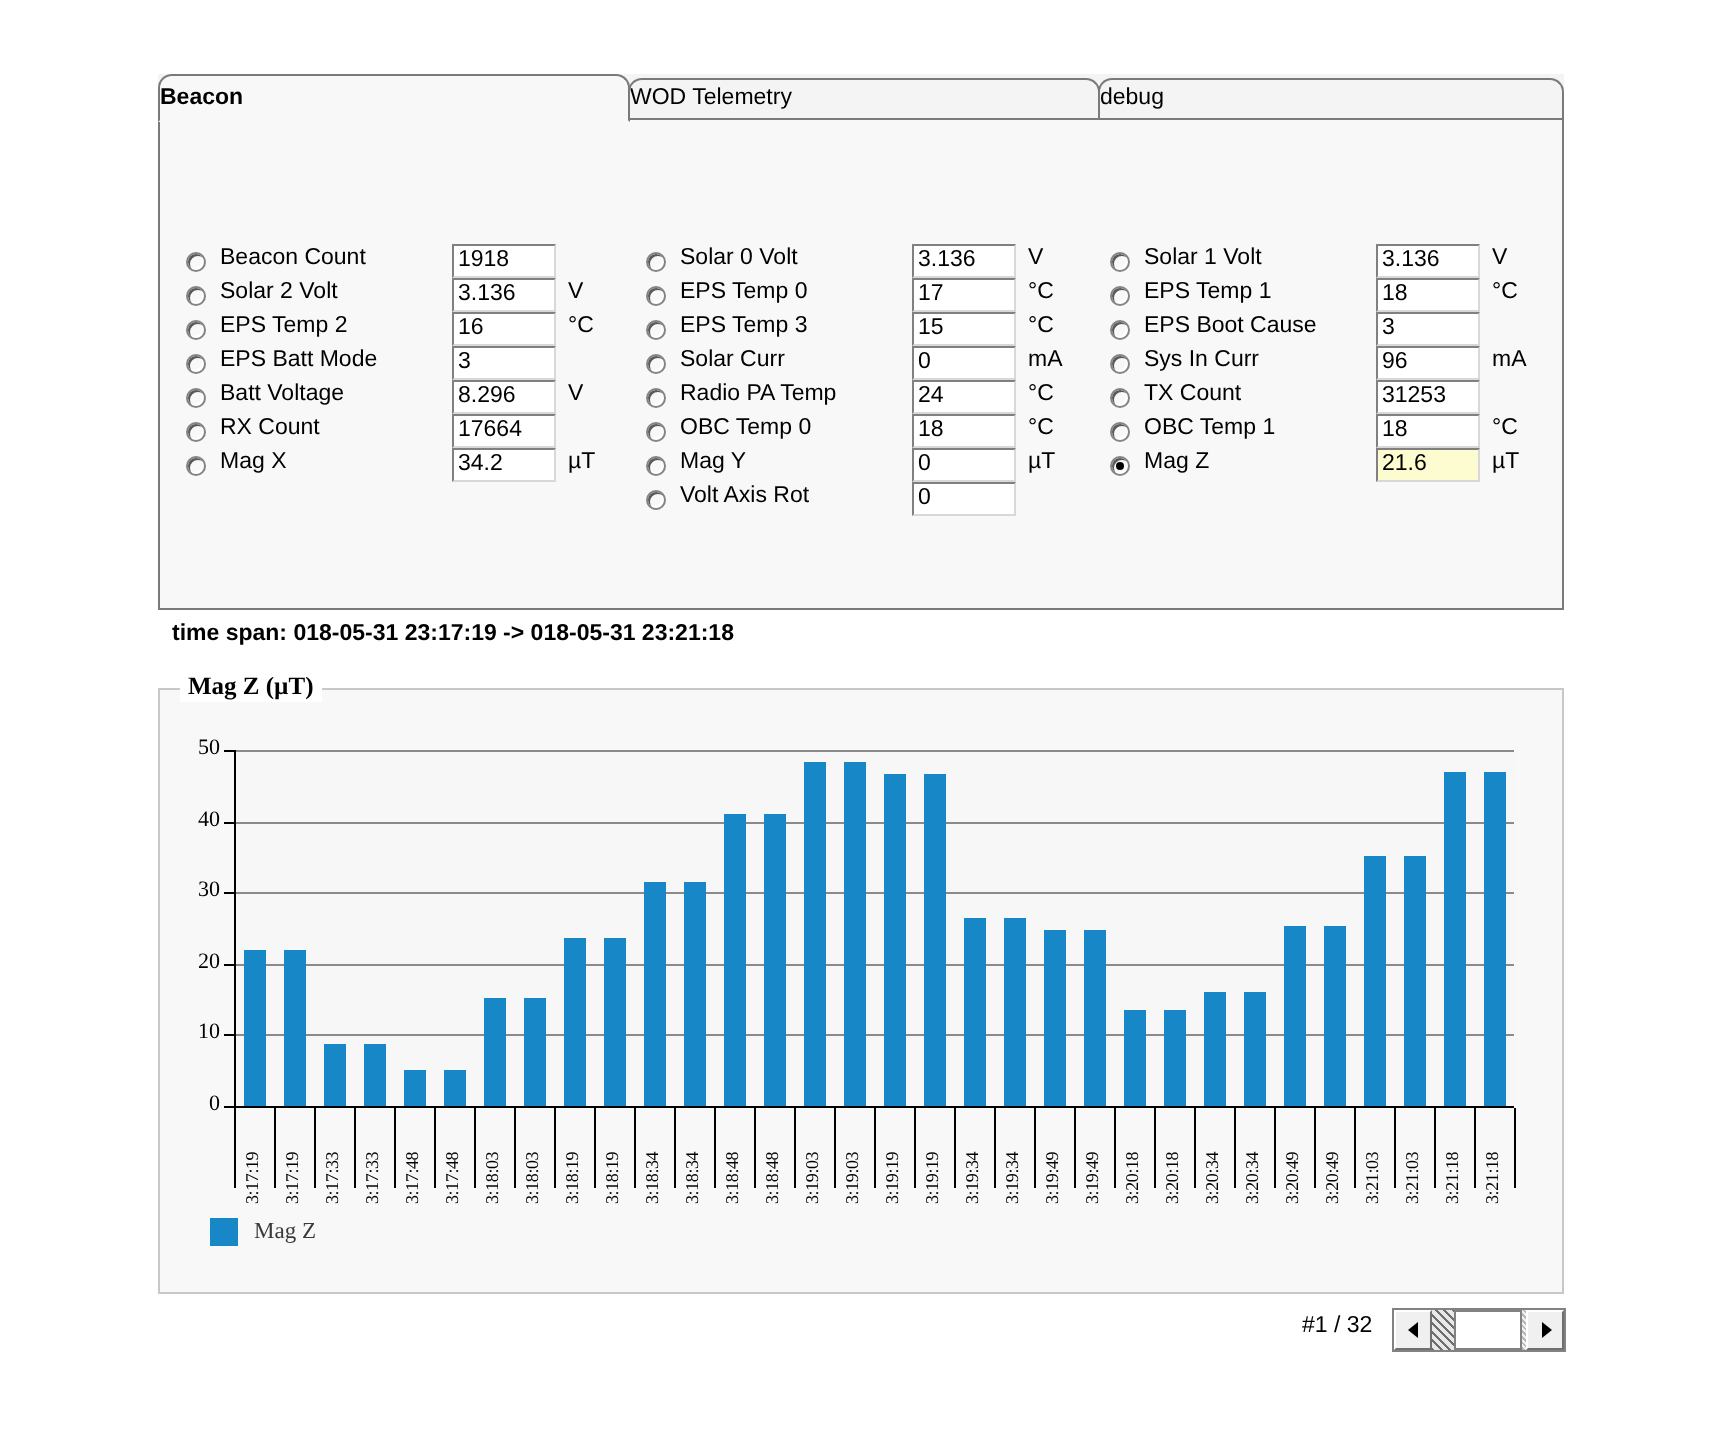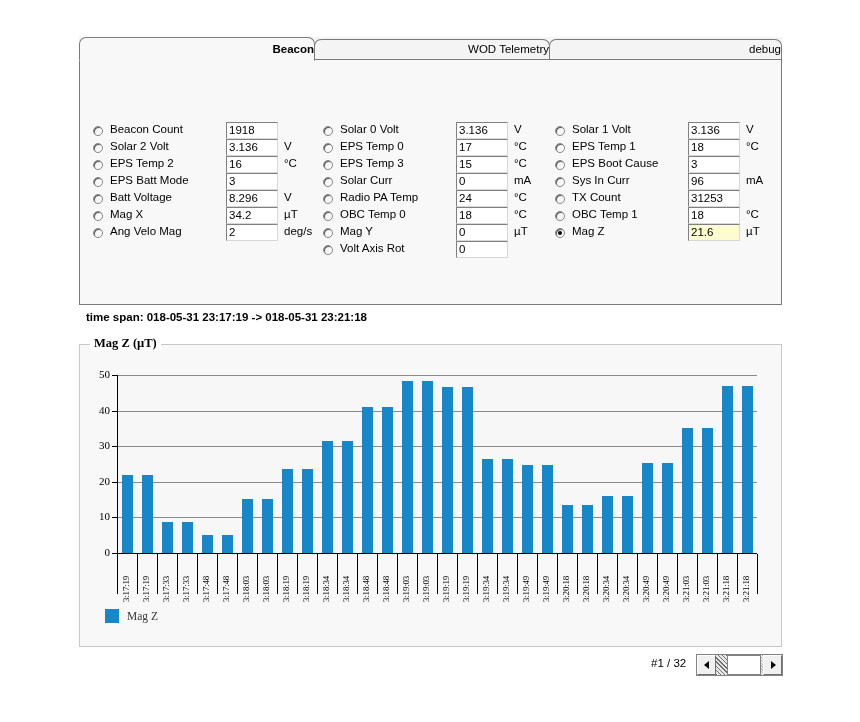--- a/index.html
+++ b/index.html
@@ -32,21 +32,21 @@
     position: absolute;
     top: 2px;
     height: 20px;
     background: #f4f4f4;
     border: 1px solid #7a7a7a;
     border-bottom: none;
     border-top-left-radius: 7px;
     border-top-right-radius: 7px;
     font-size: 11.5px;
     color: #000000;
-    text-align: right;
+    text-align: left;
     line-height: 19px;
     white-space: nowrap;
     overflow: hidden;
   }
   .tab.active {
     top: 0px;
     height: 24px;
     line-height: 22px;
     font-weight: bold;
     background: #f8f8f8;
@@ -345,29 +345,28 @@
             <span class="field">3</span>
           </div>
           <div class="row">
             <span class="radio"></span>
             <span class="rlabel">Batt Voltage</span>
             <span class="field">8.296</span>
             <span class="unit">V</span>
           </div>
           <div class="row">
             <span class="radio"></span>
+            <span class="rlabel">RX Count</span>
+            <span class="field">17664</span>
+          </div>
+          <div class="row">
+            <span class="radio"></span>
             <span class="rlabel">Mag X</span>
             <span class="field">34.2</span>
             <span class="unit">µT</span>
-          </div>
-          <div class="row">
-            <span class="radio"></span>
-            <span class="rlabel">Ang Velo Mag</span>
-            <span class="field">2</span>
-            <span class="unit">deg/s</span>
           </div>
         </div>
       <div class="col col-1" id="col1">
           <div class="row">
             <span class="radio"></span>
             <span class="rlabel">Solar 0 Volt</span>
             <span class="field">3.136</span>
             <span class="unit">V</span>
           </div>
           <div class="row">

